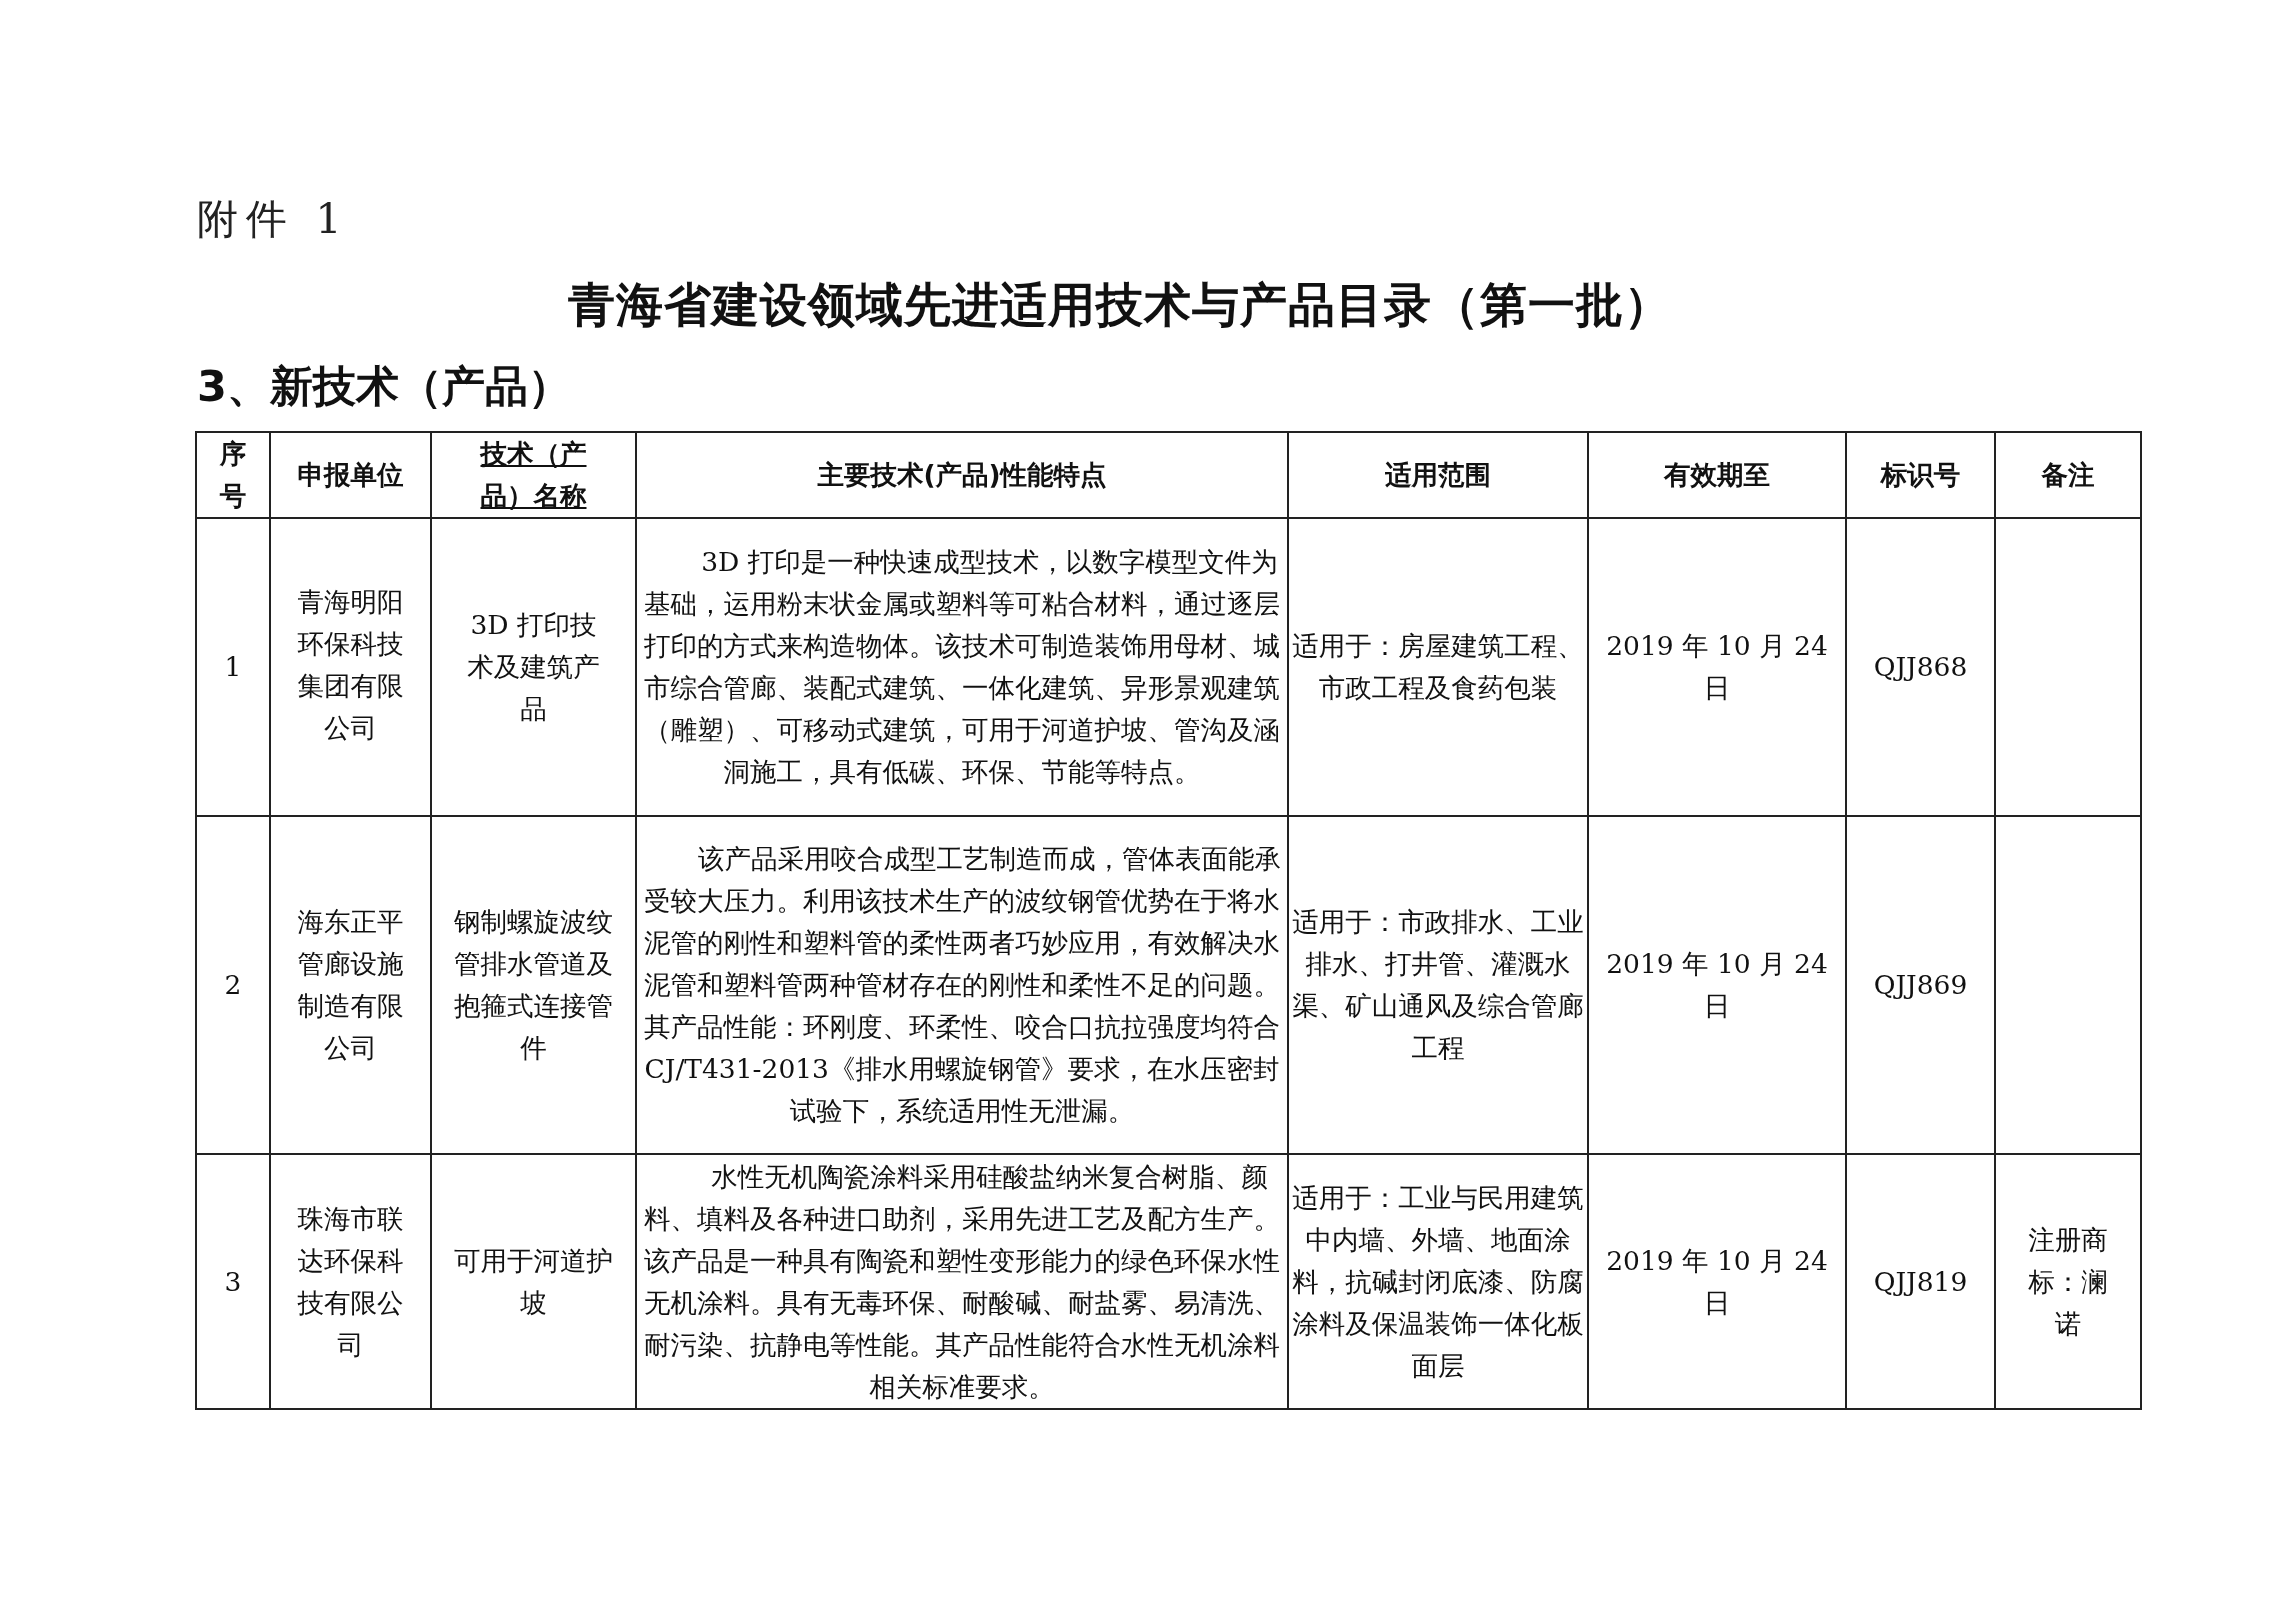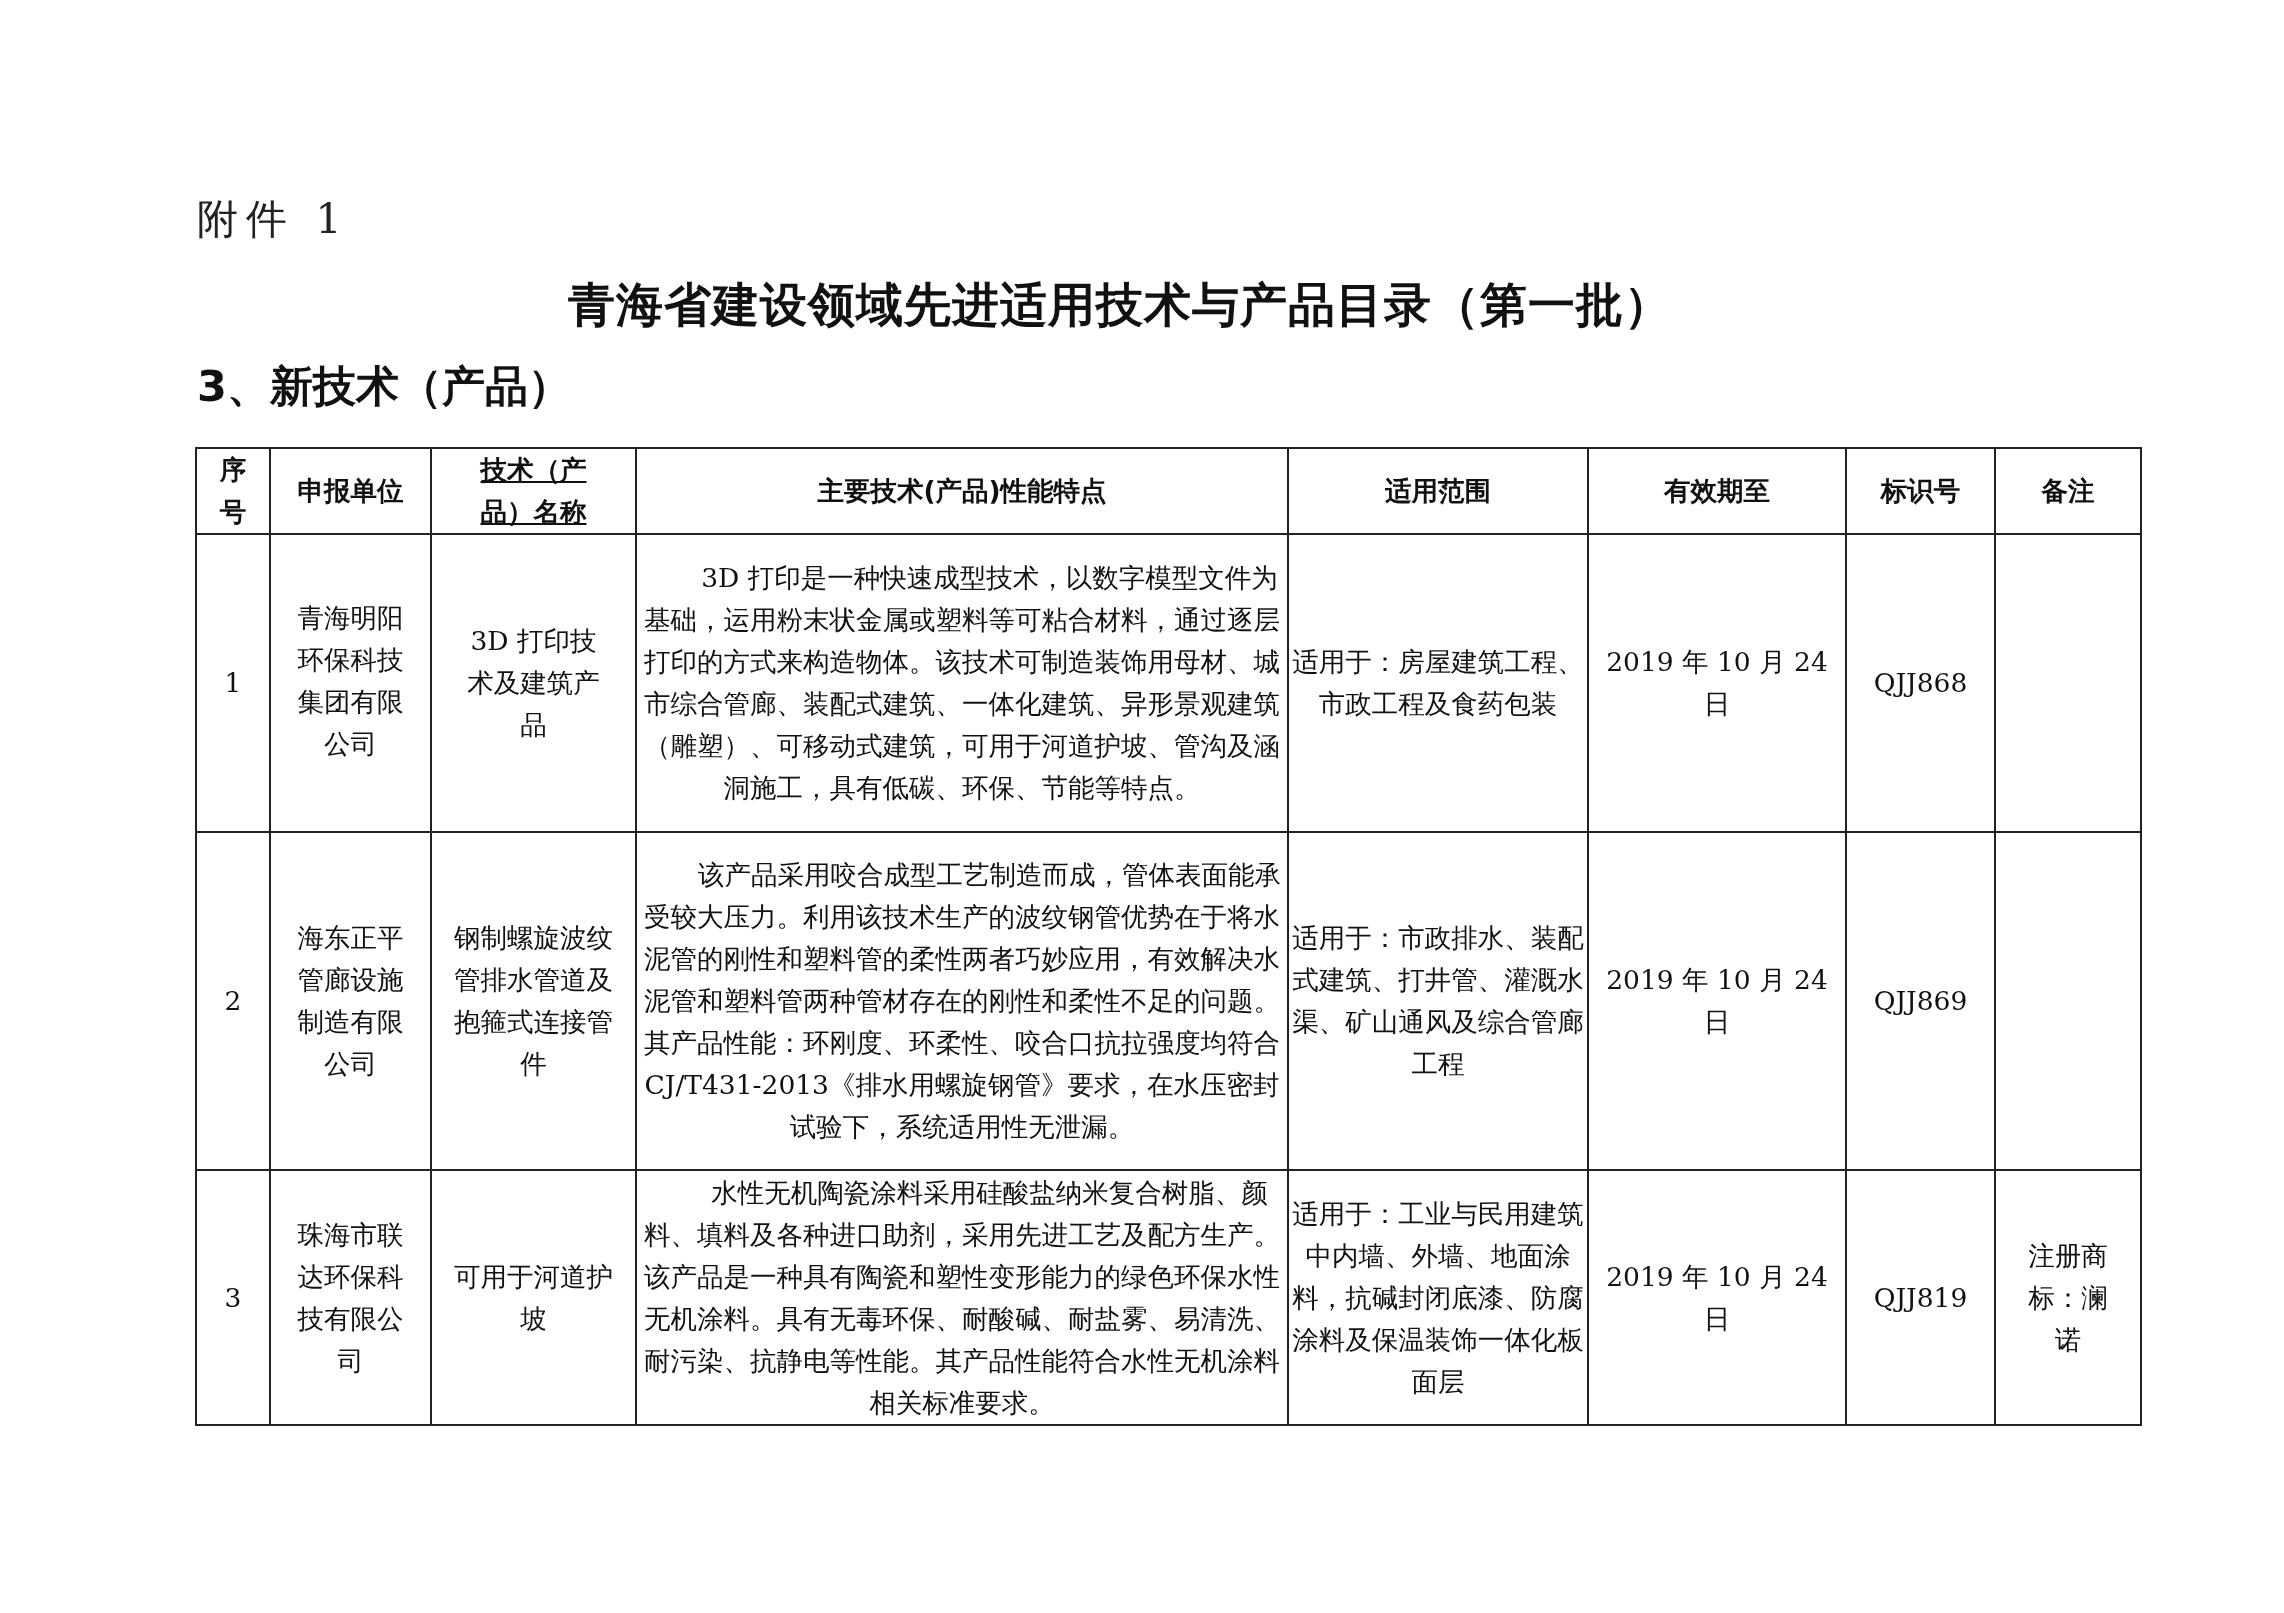--- a/index.html
+++ b/index.html
@@ -16,21 +16,21 @@
     position: absolute; left: 568px; top: 274px;
     font-size: 47px; font-weight: bold; letter-spacing: 1px;
     font-family: "DejaVu Sans", sans-serif;
   }
   .section {
     position: absolute; left: 197px; top: 358px;
     font-size: 43px; font-weight: bold;
     font-family: "DejaVu Sans", sans-serif;
   }
   table.catalog {
-    position: absolute; left: 195px; top: 447px;
+    position: absolute; left: 195px; top: 431px;
     border-collapse: collapse; table-layout: fixed;
     width: 1944px;
   }
   table.catalog th, table.catalog td {
     border: 2.5px solid #222; padding: 0; vertical-align: middle;
     text-align: center;
   }
   table.catalog th {
     font-family: "DejaVu Sans", sans-serif; font-weight: bold;
     font-size: 26.5px; line-height: 42px; height: 84px;
@@ -99,21 +99,21 @@
     </tr>
     <tr class="r2">
       <td>2</td>
       <td class="cell-pad">
           <div style="width:110px;margin:0 auto;">海东正平管廊设施制造有限公司</div>
         </td>
       <td class="cell-pad">
           <div style="width:167px;margin:0 auto;">钢制螺旋波纹管排水管道及抱箍式连接管件</div>
         </td>
       <td class="desc"><span class="indent"></span><span>该产品采用咬合成型工艺制造而成，管体表面能承受较大压力。利用该技术生产的波纹钢管优势在于将水泥管的刚性和塑料管的柔性两者巧妙应用，有效解决水泥管和塑料管两种管材存在的刚性和柔性不足的问题。其产品性能：环刚度、环柔性、咬合口抗拉强度均符合 CJ/T431-2013《排水用螺旋钢管》要求，在水压密封试验下，系统适用性无泄漏。</span></td>
-      <td class="scope">适用于：市政排水、装配式建筑、打井管、灌溉水渠、矿山通风及综合管廊工程</td>
+      <td class="scope">适用于：市政排水、工业排水、打井管、灌溉水渠、矿山通风及综合管廊工程</td>
       <td>2019 年 10 月 24 日</td>
       <td>QJJ869</td>
       <td></td>
     </tr>
     <tr class="r3">
       <td>3</td>
       <td class="cell-pad">
           <div style="width:110px;margin:0 auto;">珠海市联达环保科技有限公司</div>
         </td>
       <td class="cell-pad">

